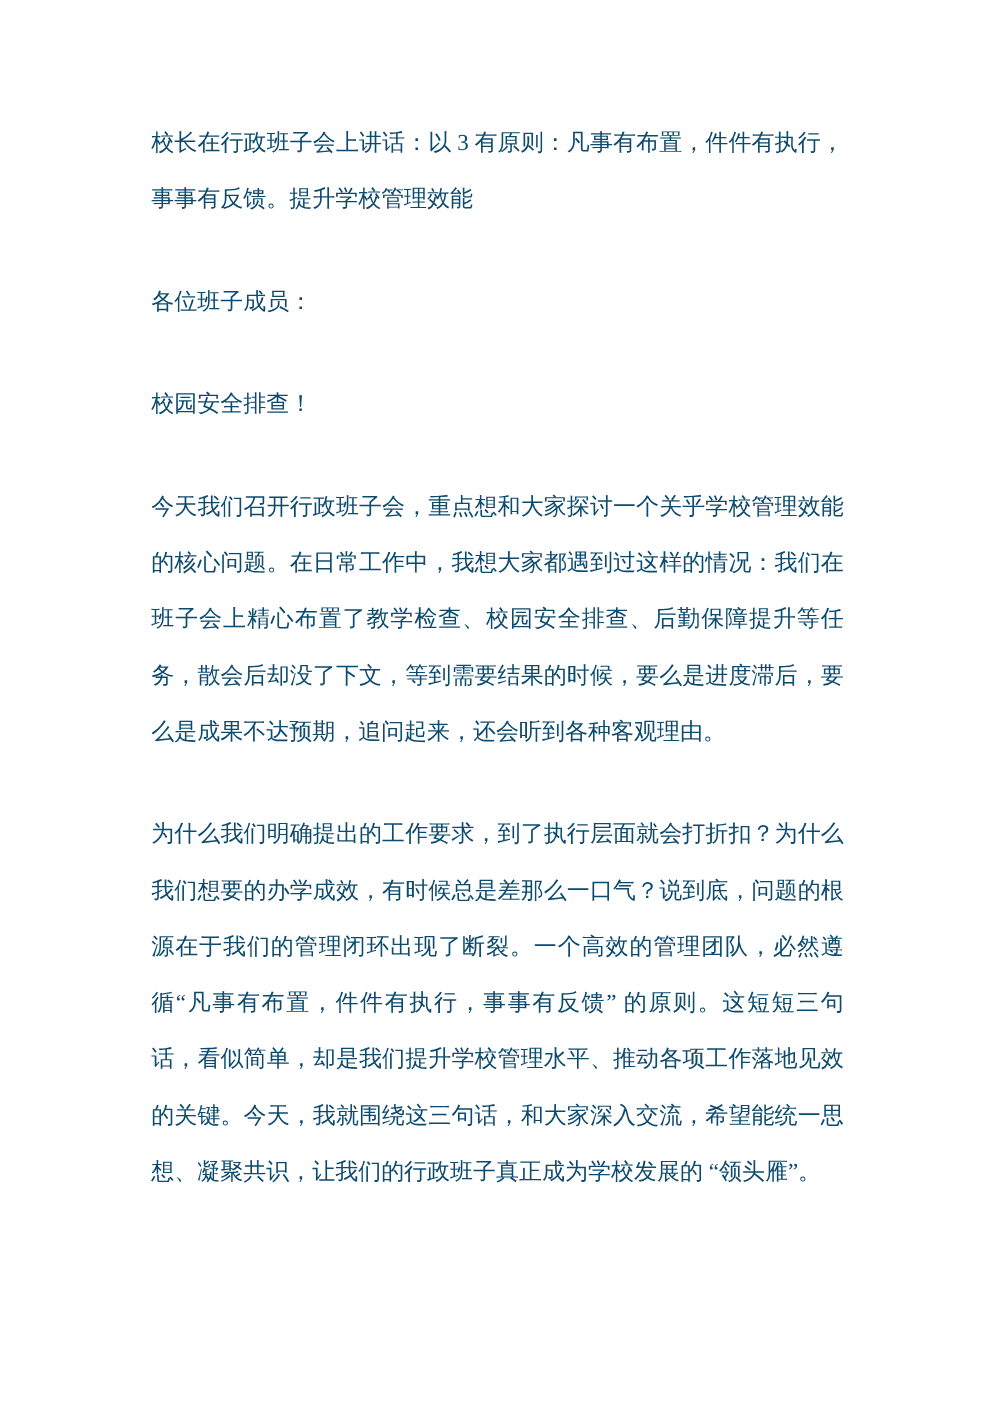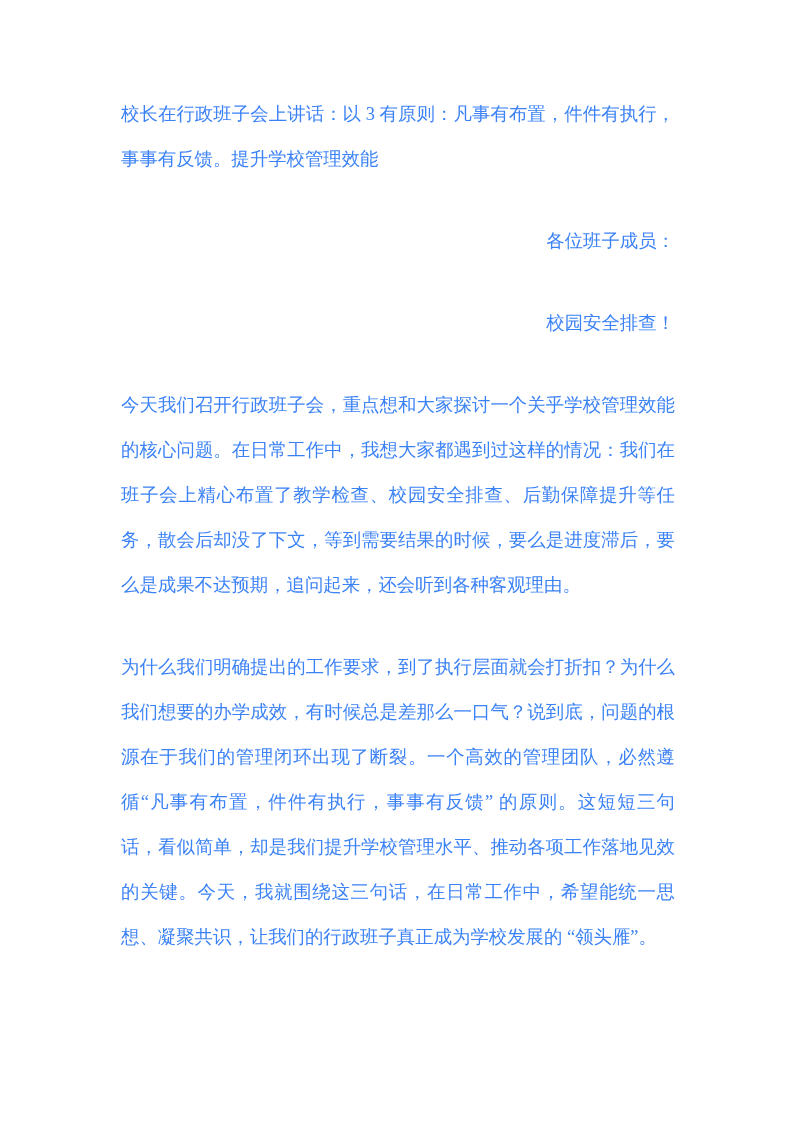--- a/index.html
+++ b/index.html
@@ -18,36 +18,36 @@
     position: absolute;
     left: 121px;
     top: 92px;
     width: 554px;
   }
   .content p {
     margin: 0 0 37px 0;
     font-family: "Liberation Serif", "DejaVu Serif", serif;
     font-size: 18.4px;
     line-height: 45px;
-    color: #3b82f6;
+    color: #0c4a6e;
     text-align: justify;
     text-justify: inter-ideograph;
     word-break: break-all;
   }
   .content p.no-justify {
-    text-align: right;
+    text-align: left;
   }
   .content p:last-child {
     margin-bottom: 0;
   }
 </style>
 </head>
 <body>
 
 <div class="page">
   <div class="content">
     <p>校长在行政班子会上讲话：以 3 有原则：凡事有布置，件件有执行，事事有反馈。提升学校管理效能</p>
     <p class="no-justify">各位班子成员：</p>
     <p class="no-justify">校园安全排查！</p>
     <p>今天我们召开行政班子会，重点想和大家探讨一个关乎学校管理效能的核心问题。在日常工作中，我想大家都遇到过这样的情况：我们在班子会上精心布置了教学检查、校园安全排查、后勤保障提升等任务，散会后却没了下文，等到需要结果的时候，要么是进度滞后，要么是成果不达预期，追问起来，还会听到各种客观理由。</p>
-    <p>为什么我们明确提出的工作要求，到了执行层面就会打折扣？为什么我们想要的办学成效，有时候总是差那么一口气？说到底，问题的根源在于我们的管理闭环出现了断裂。一个高效的管理团队，必然遵循“凡事有布置，件件有执行，事事有反馈” 的原则。这短短三句话，看似简单，却是我们提升学校管理水平、推动各项工作落地见效的关键。今天，我就围绕这三句话，在日常工作中，希望能统一思想、凝聚共识，让我们的行政班子真正成为学校发展的 “领头雁”。</p>
+    <p>为什么我们明确提出的工作要求，到了执行层面就会打折扣？为什么我们想要的办学成效，有时候总是差那么一口气？说到底，问题的根源在于我们的管理闭环出现了断裂。一个高效的管理团队，必然遵循“凡事有布置，件件有执行，事事有反馈” 的原则。这短短三句话，看似简单，却是我们提升学校管理水平、推动各项工作落地见效的关键。今天，我就围绕这三句话，和大家深入交流，希望能统一思想、凝聚共识，让我们的行政班子真正成为学校发展的 “领头雁”。</p>
   </div>
 </div>
 
 </body></html>

